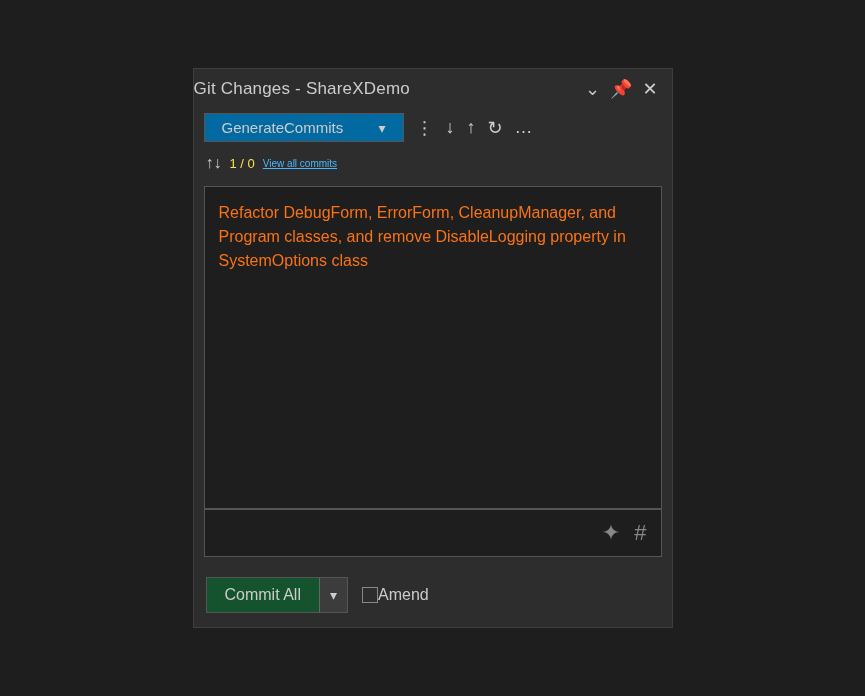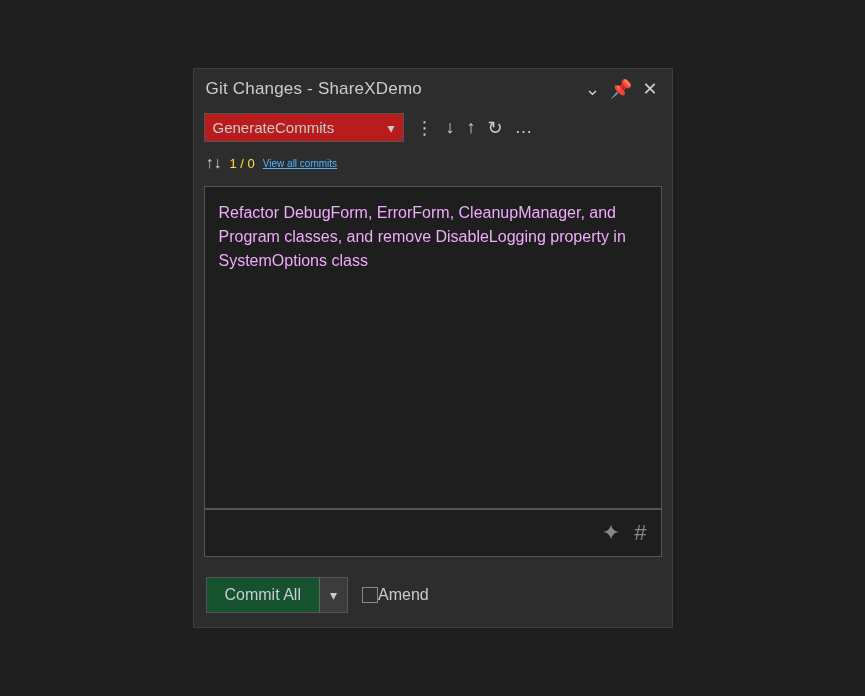--- a/index.html
+++ b/index.html
@@ -22,21 +22,21 @@
       display: flex;
       flex-direction: column;
       color: #cccccc;
     }
 
     
     .title-bar {
       display: flex;
       align-items: center;
       justify-content: space-between;
-      padding: 10px 14px 8px 12px;
+      padding: 10px 14px 8px 0;
       background: #2d2d2d;
     }
 
     .title-bar-left {
       font-size: 17px;
       font-weight: 400;
       color: #cccccc;
       letter-spacing: 0.2px;
     }
 
@@ -59,23 +59,23 @@
       display: flex;
       align-items: center;
       padding: 6px 10px;
       gap: 6px;
       background: #2d2d2d;
     }
 
     .branch-selector {
       display: flex;
       align-items: flex-end;
-      background: #b91c1c;
-      border: 1px solid #555;
-      padding: 5px 8px;
+      background: #0369a1;
+      border: 1px solid #555;
+      padding: 5px 17px;
       cursor: pointer;
       gap: 8px;
       min-width: 200px;
     }
 
     .branch-selector span.branch-name {
       font-size: 15px;
       color: #cccccc;
       flex: 1;
     }
@@ -127,21 +127,21 @@
     }
 
     
     .message-area {
       margin: 6px 10px 0 10px;
       background: #1e1e1e;
       border: 1px solid #555;
       min-height: 200px;
       padding: 14px 14px;
       font-size: 16px;
-      color: #f0abfc;
+      color: #f97316;
       line-height: 1.5;
       flex: 1;
     }
 
     
     .input-row {
       margin: 0 10px;
       background: #1e1e1e;
       border: 1px solid #555;
       border-top: 1px solid #555;

